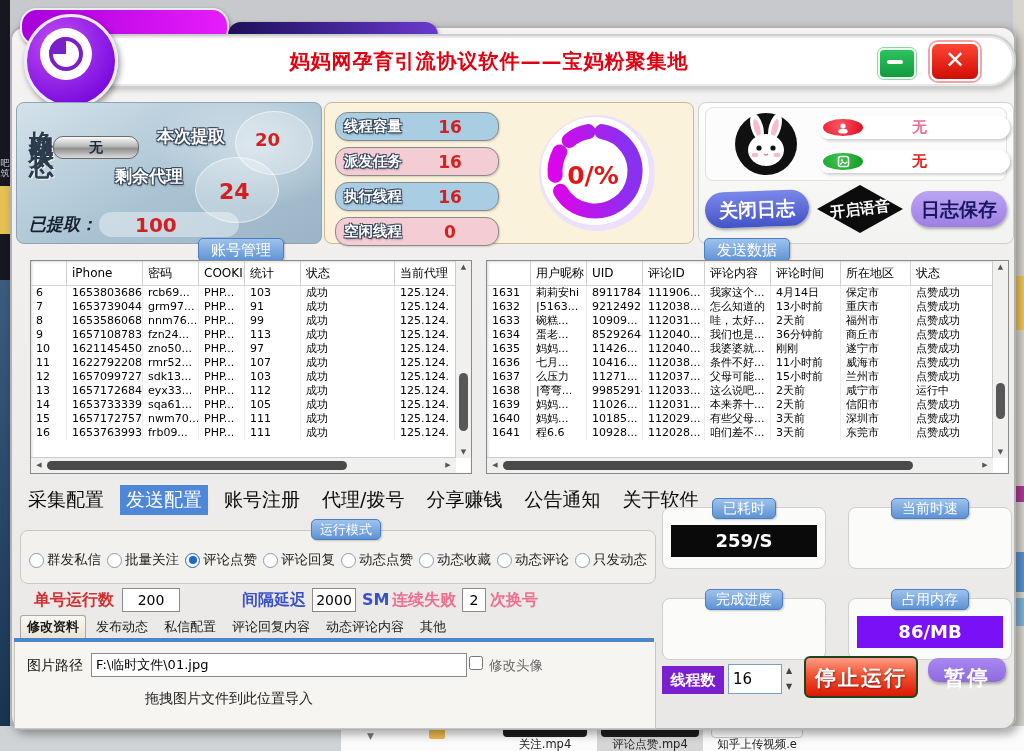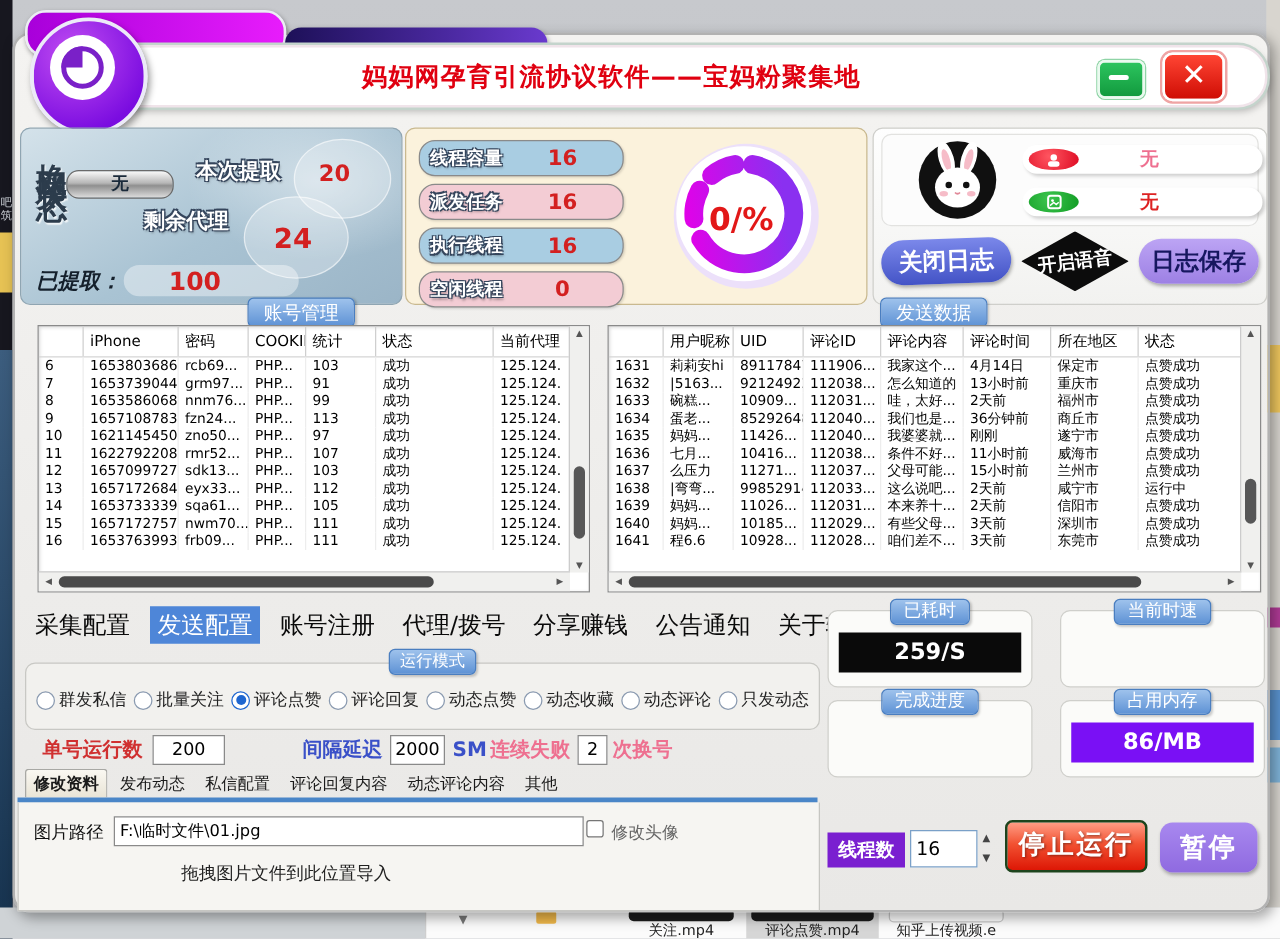--- a/index.html
+++ b/index.html
@@ -127,31 +127,31 @@
   .bluebar{position:absolute;left:2px;top:610px;width:640px;height:4px;background:#4a86c8;}
   .profilebox{position:absolute;left:2px;top:614px;width:640px;height:86px;background:#f6f5f2;border:1px solid #c6c6c2;border-top:none;}
   .profilebox .lb{position:absolute;left:12px;top:15px;font-size:14px;color:#111;}
   .path-input{position:absolute;left:76px;top:11px;width:366px;height:22px;border:1px solid #8a8a8a;background:#fff;font-size:13px;padding:0 4px;font-family:inherit;}
   .avatar-check{position:absolute;left:454px;top:14px;width:14px;height:14px;margin:0;}
   .avatar-lb{position:absolute;left:474px;top:15px;font-size:13.5px;color:#666;}
   .hint{position:absolute;left:130px;top:48px;font-size:14px;color:#222;}
 
   
   .stats{position:absolute;left:650px;top:460px;width:362px;display:grid;grid-template-columns:164px 164px;column-gap:22px;row-gap:10px;}
-  .statbox{position:relative;height:60px;background:#fbfbf9;border:1px solid #cfcfcb;border-radius:8px;}
+  .statbox{position:relative;height:60px;background:#fbfbf9;border:1px solid #cfcfcb;border-radius:8px;margin-top:19px;}
   .statbox .bluetag{position:absolute;left:50%;transform:translateX(-50%);top:-10px;height:19px;line-height:19px;font-size:14px;padding:0 10px;white-space:nowrap;}
   .statval{position:absolute;left:8px;right:8px;top:17px;height:32px;text-align:center;line-height:32px;font-size:18px;font-weight:bold;}
 
   
   .threadlab{position:absolute;left:650px;top:638px;width:62px;height:28px;background:#7a1fd0;color:#fff;font-size:15px;font-weight:bold;text-align:center;line-height:28px;}
   .spin-input{position:absolute;left:716px;top:636px;width:44px;height:28px;border:1px solid #7aa0c8;background:#fff;font-size:15px;padding:0 4px;font-family:inherit;}
   .spin-arrows{position:absolute;left:768px;top:636px;width:18px;height:30px;display:flex;flex-direction:column;justify-content:space-between;}
   .spin-arrows div{height:14px;line-height:14px;text-align:center;font-size:8px;color:#444;}
-  .stopbtn{position:absolute;left:792px;top:628px;width:114px;height:42px;border:2px solid #1d441d;border-radius:6px;background:linear-gradient(#ff9d85,#f25232 45%,#dd1705);color:#fff;font-size:21px;font-weight:bold;text-align:center;line-height:40px;letter-spacing:2px;text-shadow:1px 1px 2px rgba(0,0,0,.4);box-sizing:border-box;font-family:Liberation Mono, monospace;}
-  .pausebtn{position:absolute;left:916px;top:630px;width:78px;height:40px;border-radius:10px;background:linear-gradient(#a888ef,#8f6ae0);color:#fff;font-size:21px;font-weight:bold;text-align:center;line-height:40px;letter-spacing:2px;box-shadow:1px 2px 3px rgba(0,0,0,.3);}
+  .stopbtn{position:absolute;left:792px;top:628px;width:114px;height:42px;border:2px solid #1d441d;border-radius:6px;background:linear-gradient(#ff9d85,#f25232 45%,#dd1705);color:#fff;font-size:21px;font-weight:bold;text-align:center;line-height:40px;letter-spacing:2px;text-shadow:1px 1px 2px rgba(0,0,0,.4);box-sizing:border-box;}
+  .pausebtn{position:absolute;left:916px;top:630px;width:78px;height:24px;border-radius:10px;background:linear-gradient(#a888ef,#8f6ae0);color:#fff;font-size:21px;font-weight:bold;text-align:center;line-height:40px;letter-spacing:2px;box-shadow:1px 2px 3px rgba(0,0,0,.3);}
 </style>
 </head>
 <body>
 
 <div class="screen">
 
   <div class="left-strip">
     <div class="chars">吧筑</div>
     <div class="notch"></div>
     <div class="blue"></div>

